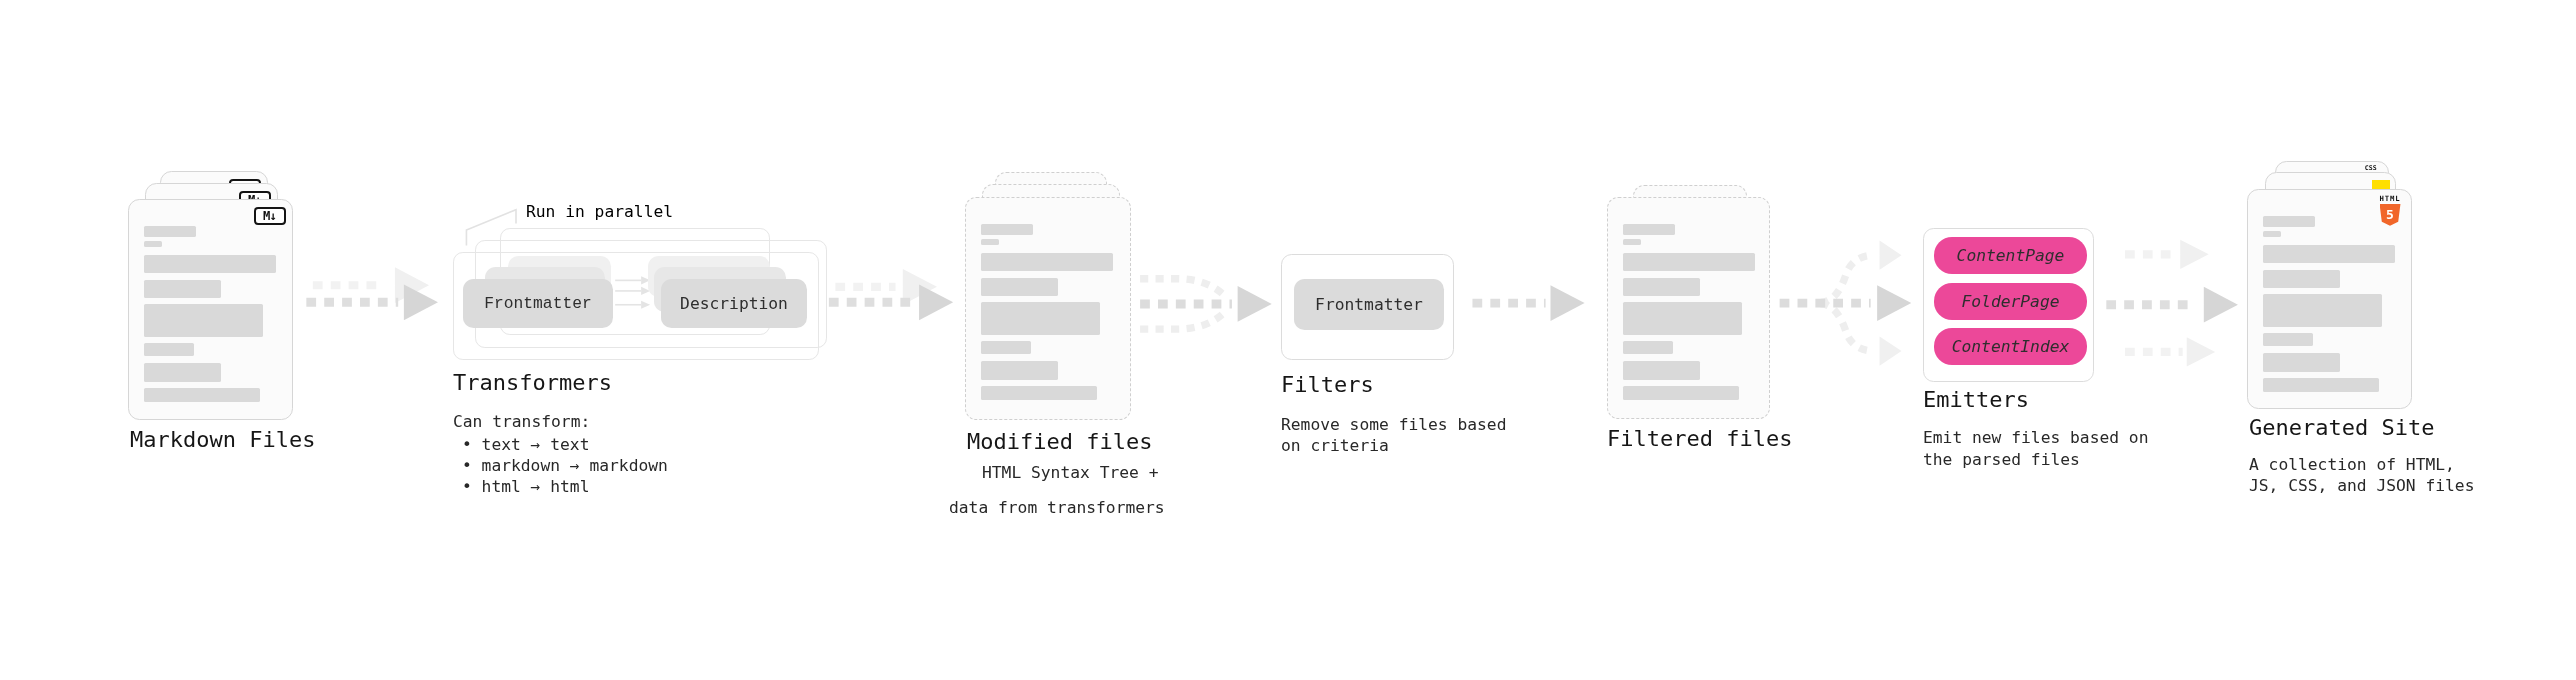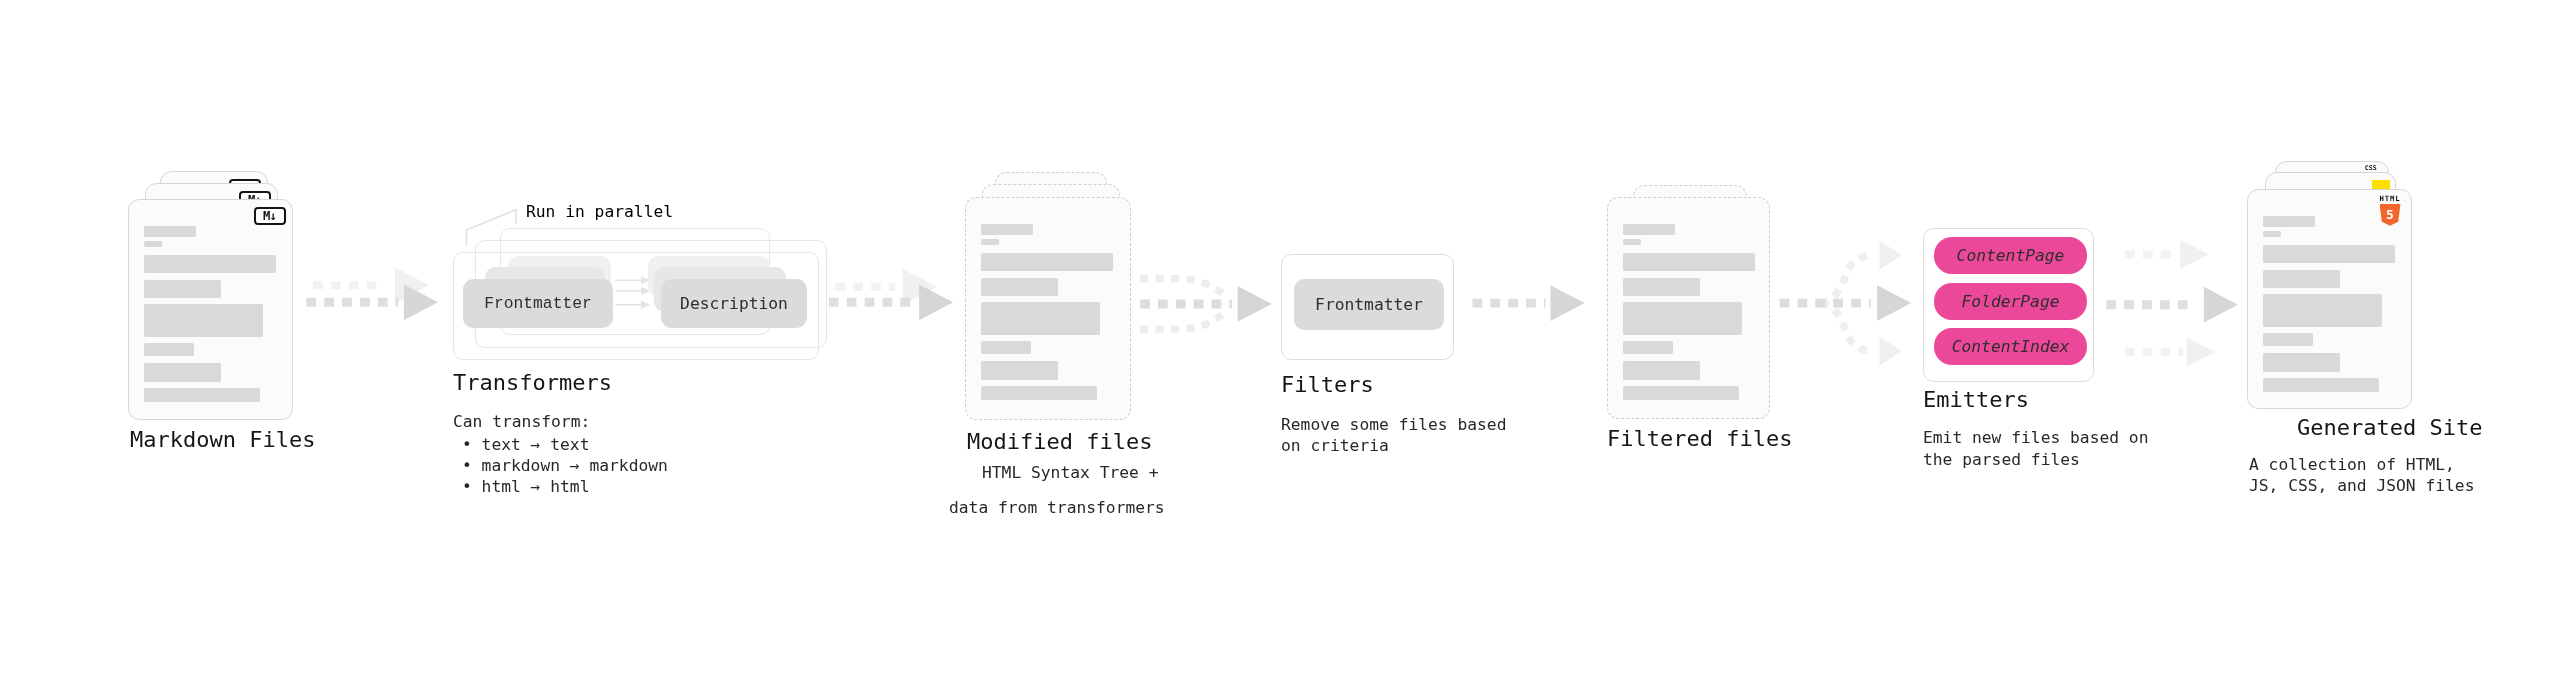--- a/index.html
+++ b/index.html
@@ -229,18 +229,18 @@
     </div>
   <div class="bar" style="left: 14.6px; top: 26px; width: 52px; height: 10.6px;"></div>
       <div class="bar" style="left: 14.6px; top: 41px; width: 18px; height: 5.7px;"></div>
       <div class="bar" style="left: 14.6px; top: 55px; width: 132px; height: 18px;"></div>
       <div class="bar" style="left: 14.6px; top: 80px; width: 77px; height: 18px;"></div>
       <div class="bar" style="left: 14.6px; top: 104px; width: 119px; height: 32.5px;"></div>
       <div class="bar" style="left: 14.6px; top: 143px; width: 50px; height: 13px;"></div>
       <div class="bar" style="left: 14.6px; top: 163px; width: 77px; height: 18.7px;"></div>
       <div class="bar" style="left: 14.6px; top: 188px; width: 116px; height: 14px;"></div>
     </div>
-  <div class="title" style="left:2249px;top:416px;margin-left:48px;">Generated Site</div>
+  <div class="title" style="left:2249px;top:416px;">Generated Site</div>
   <div class="body-line" style="left:2249px;top:454px;">A collection of HTML,</div>
   <div class="body-line" style="left:2249px;top:475px;">JS, CSS, and JSON files</div>
 
 </div>
 
 
 </body></html>

